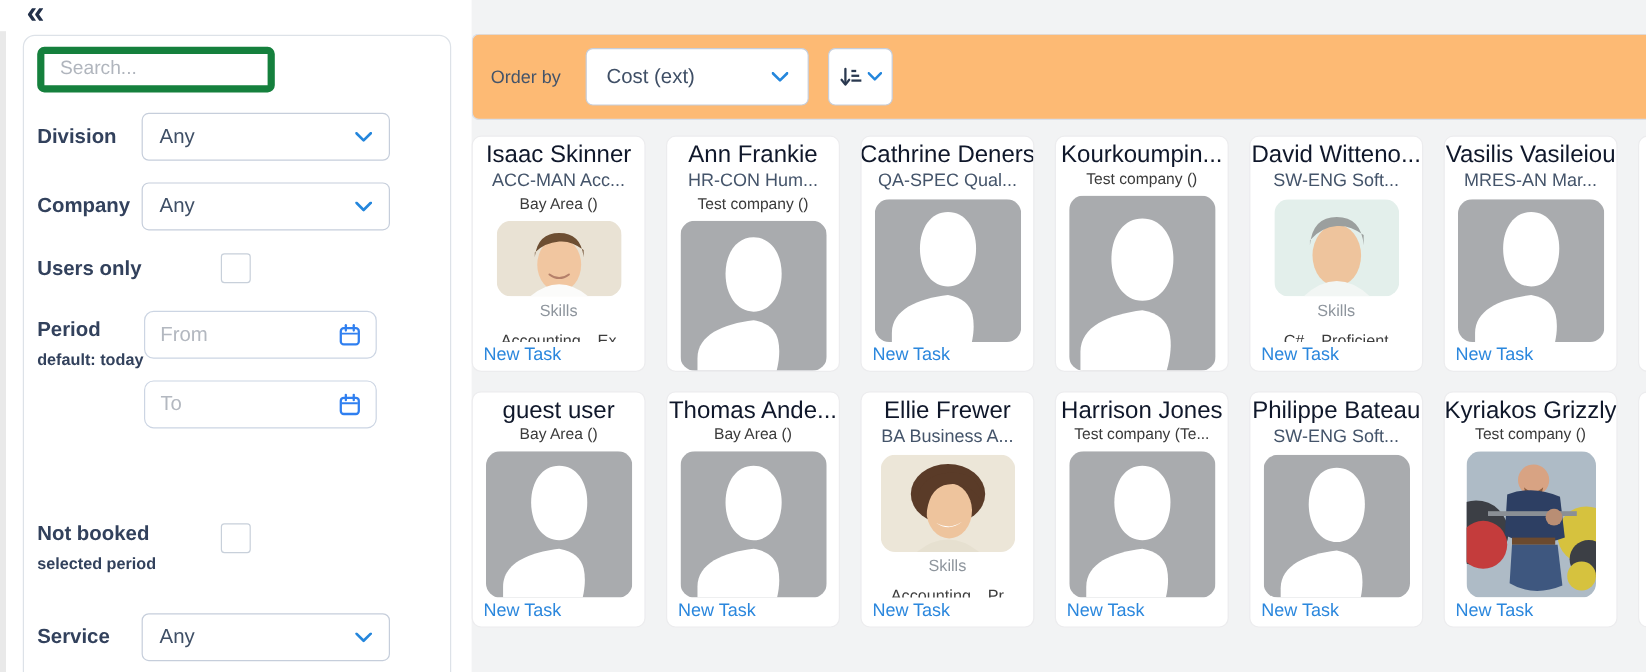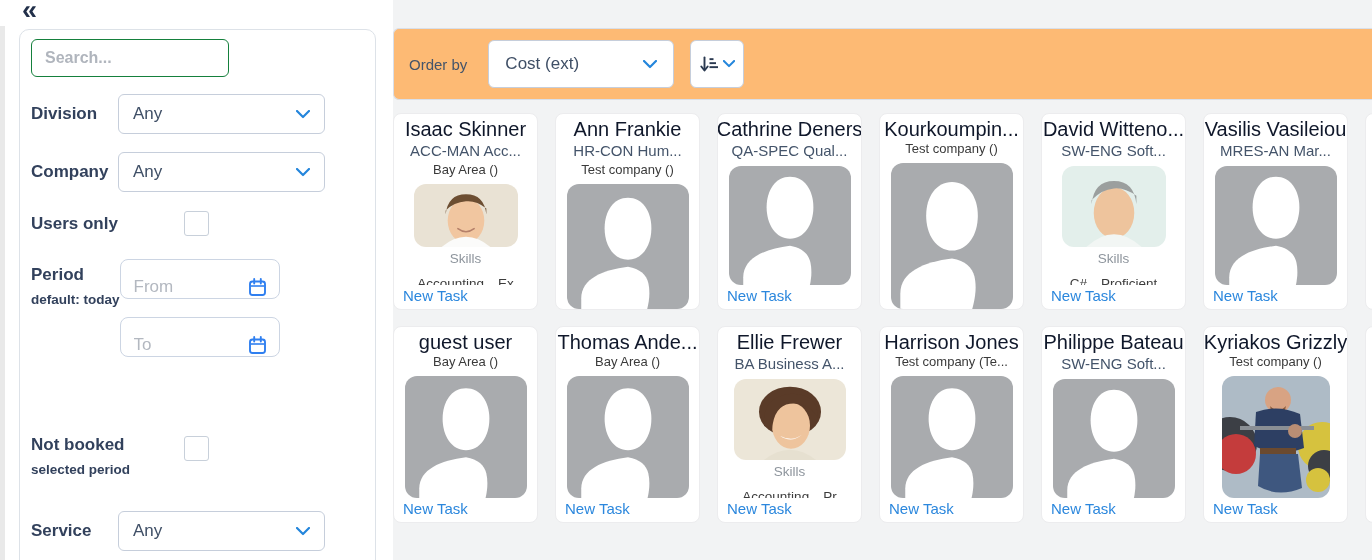--- a/index.html
+++ b/index.html
@@ -14,42 +14,42 @@
   
   .collapse{position:absolute;left:22px;top:-6px;font-size:27px;font-weight:bold;color:#22304a;cursor:pointer;line-height:32px;}
   
   .sidebar{
     position:absolute;left:19px;top:29px;width:357px;bottom:-12px;
     background:#fff;border:1px solid #dde2e8;border-radius:10px;
     box-sizing:border-box;
   }
   .search{
     margin:9px 0 0 11px;width:198px;height:38px;box-sizing:border-box;
-    border:1px solid #15803d;border-radius:6px;padding:0 13px;
-    font-size:16px;color:#3f4f66;font-family:inherit;outline:none;display:block;font-weight:bold;
+    border:6px solid #15803d;border-radius:6px;padding:0 13px;
+    font-size:16px;color:#3f4f66;font-family:inherit;outline:none;display:block;
   }
   .search::placeholder{color:#b0b5bd;}
   .frow{display:flex;margin-left:11px;align-items:center;}
   .frow.top{align-items:flex-start;}
   .flabel{flex:0 0 87px;font-size:17px;font-weight:600;color:#32415c;line-height:20px;}
   .flabel-wide{flex:0 0 120px;font-size:17px;font-weight:600;color:#32415c;line-height:20px;}
   .fsub{font-size:13.5px;font-weight:600;color:#32415c;margin-top:5px;white-space:nowrap;}
   .select{
     width:207px;height:40px;box-sizing:border-box;border:1px solid #c6cedb;border-radius:6px;
     display:flex;align-items:center;justify-content:space-between;padding:0 14px;
     font-size:17px;color:#3f4f66;background:#fff;cursor:pointer;
   }
   .checkbox{
     width:25px;height:25px;box-sizing:border-box;border:1px solid #c8d0da;border-radius:3px;
     background:#fff;margin-left:33px;cursor:pointer;flex:0 0 auto;
   }
   .dates{display:flex;flex-direction:column;gap:18px;}
   .dateinput{
-    width:160px;height:40px;box-sizing:border-box;border:1px solid #ccd5e3;border-radius:8px;
-    display:flex;align-items:flex-end;background:#fff;padding:0 11px;
+    width:194px;height:40px;box-sizing:border-box;border:1px solid #ccd5e3;border-radius:8px;
+    display:flex;align-items:center;background:#fff;padding:0 11px;
   }
   .dateinput input{
     border:none;outline:none;flex:1;font-size:17px;color:#3f4f66;font-family:inherit;min-width:0;background:transparent;
   }
   .dateinput input::placeholder{color:#b3b8c0;}
   
   .m-division{margin-top:17px;}
   .m-company{margin-top:18px;}
   .m-users{margin-top:19px;}
   .m-period{margin-top:23px;}

